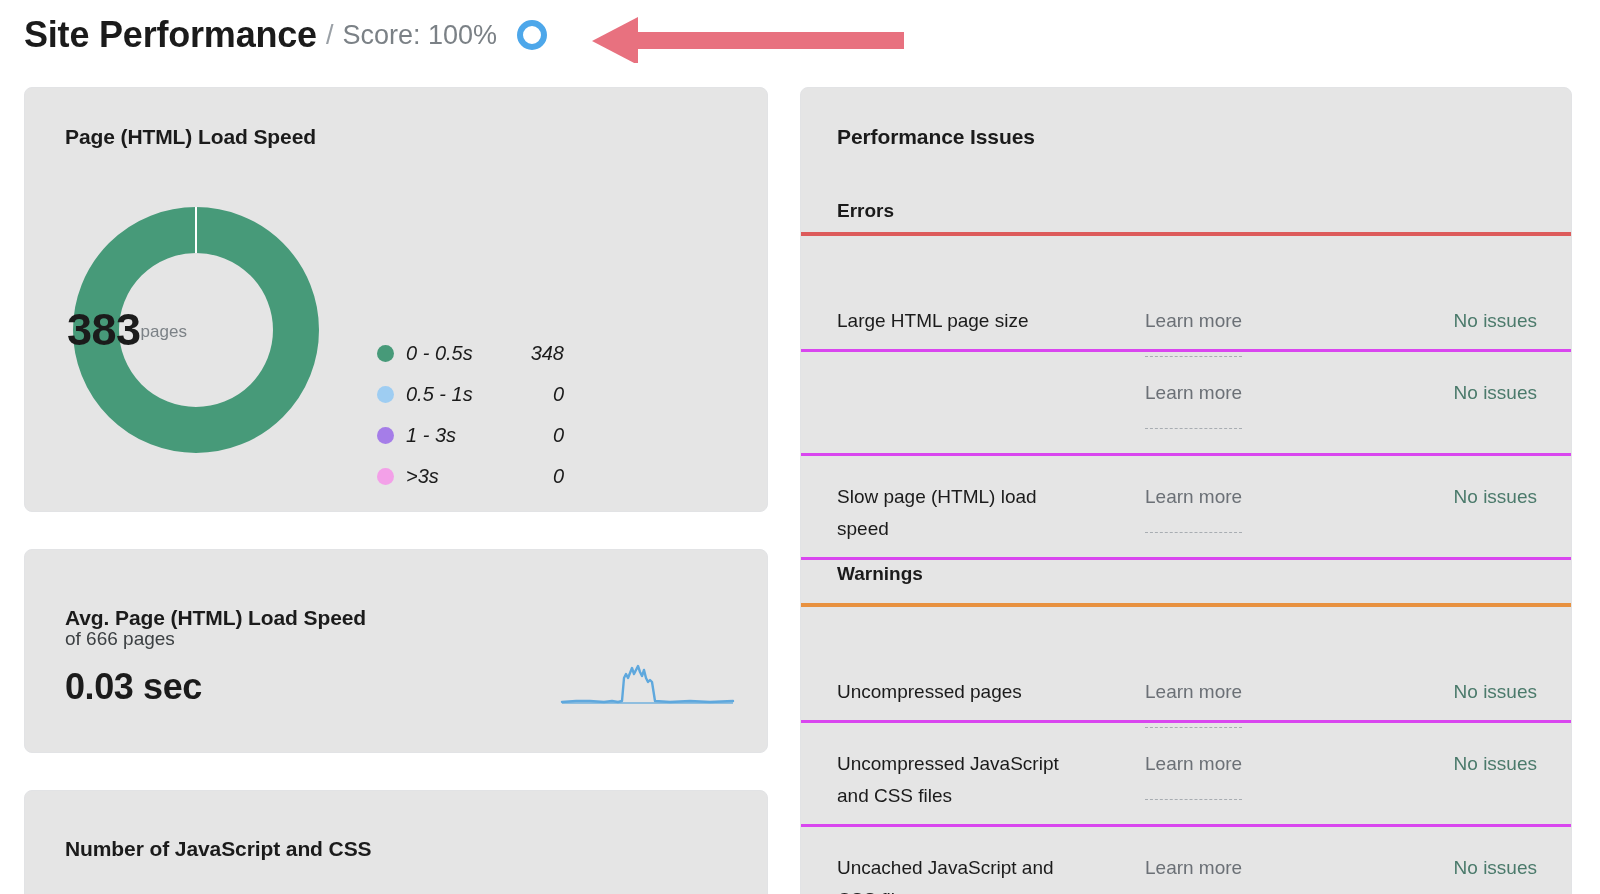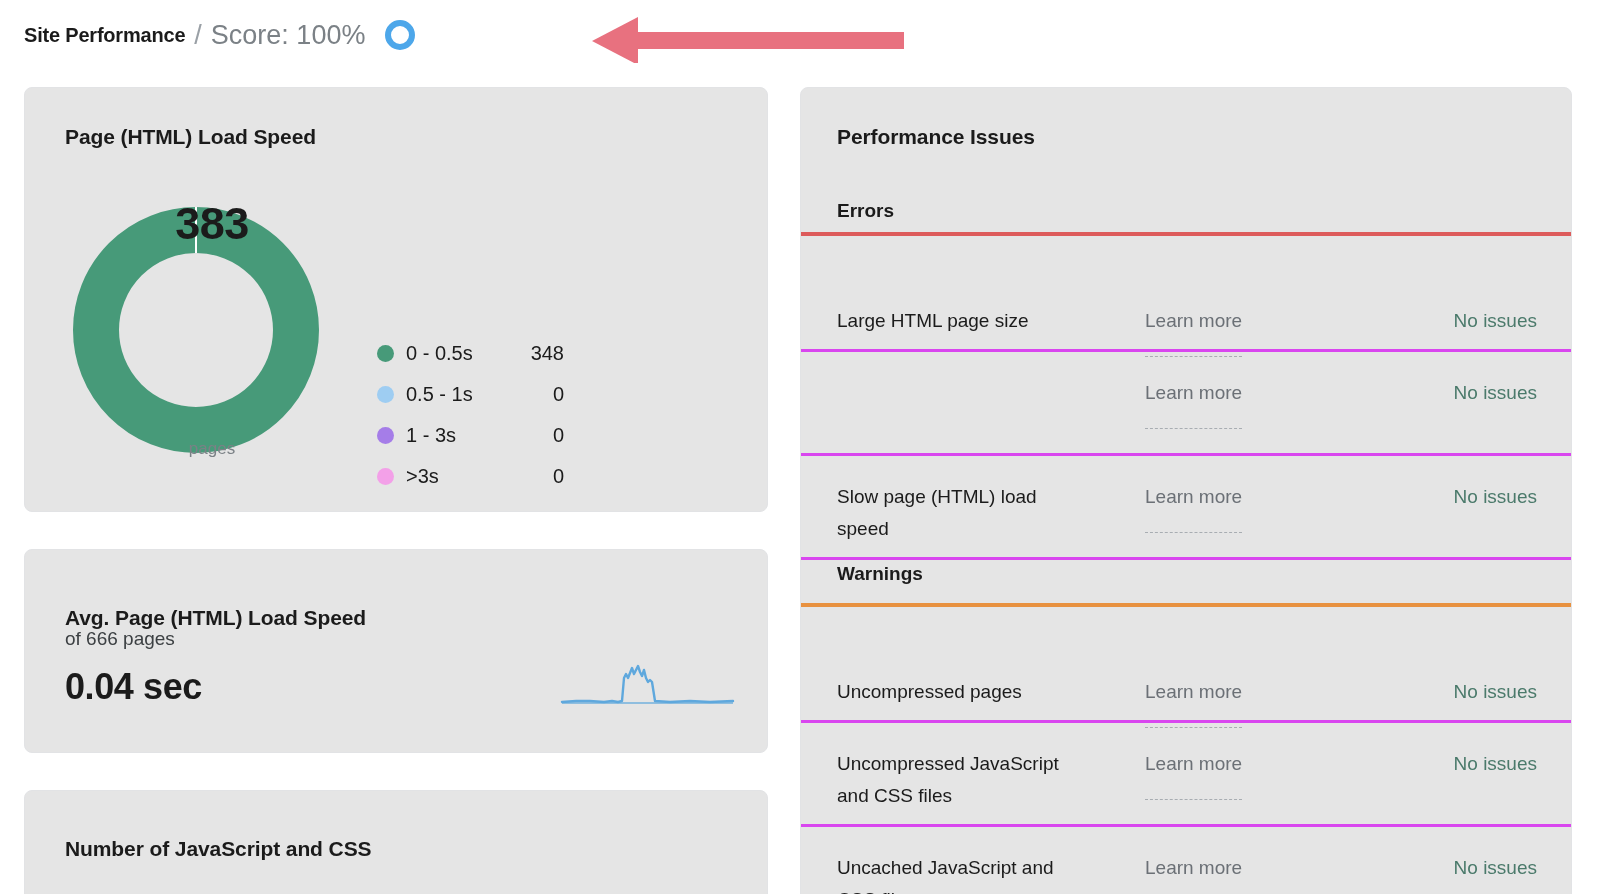--- a/index.html
+++ b/index.html
@@ -13,21 +13,21 @@
   .page { position: relative; width: 1600px; height: 894px; background: #fff; }
 
   
   .header {
     position: absolute;
     left: 24px; top: 12px;
     display: flex; align-items: center;
     height: 46px;
   }
   .title-main {
-    font-size: 20px; font-weight: 700; color: #1b1b1b;
+    font-size: 36px; font-weight: 700; color: #1b1b1b;
     letter-spacing: -0.2px; line-height: 34px;
   }
   .title-sep { font-size: 27px; color: #9aa0a6; margin: 0 9px; font-weight: 400; line-height: 34px; }
   .title-score { font-size: 27px; color: #7b8186; font-weight: 400; line-height: 34px; }
   .score-ring {
     width: 30px; height: 30px; border-radius: 50%;
     border: 6px solid #4da7ea;
     margin-left: 20px; flex: none;
   }
 
@@ -51,34 +51,35 @@
     letter-spacing: -0.1px;
   }
   #card-load-speed .card-title { position: absolute; left: 40px; top: 37px; }
   #card-avg-speed  .card-title { position: absolute; left: 40px; top: 56px; }
   #card-js-css     .card-title { position: absolute; left: 40px; top: 46px; }
   #card-issues     .card-title { position: absolute; left: 36px; top: 37px; }
 
   
   .donut-wrap { position: absolute; left: 42px; top: 113px; width: 258px; height: 258px; }
   .donut-center {
-    position: absolute; left: 16px; top: 0; width: 100%; height: 100%;
-    display: flex; flex-direction: column; align-items: center; justify-content: space-between;
+    position: absolute; left: 0; top: 0; width: 100%; height: 100%;
+    display: flex; flex-direction: row; align-items: center; justify-content: flex-start;
   }
   .donut-value {
     font-size: 45px; font-weight: 700; color: #1b1b1b;
     line-height: 46px; letter-spacing: -0.5px;
   }
   .donut-label { font-size: 17px; color: #7b8186; margin-top: 4px; line-height: 20px; }
 
   
   .legend { position: absolute; left: 352px; top: 245px; }
   .legend-row {
     display: flex; align-items: center;
     height: 41px;
+    font-style: italic;
   }
   .legend-dot { width: 17px; height: 17px; border-radius: 50%; flex: none; }
   .legend-name {
     font-size: 20px; color: #1b1b1b; margin-left: 12px;
     width: 112px; white-space: nowrap;
   }
   .legend-val { font-size: 20px; color: #1b1b1b; width: 46px; text-align: right; }
 
   
   .avg-sub { position: absolute; left: 40px; top: 78px; font-size: 19px; color: #3c4043; }
@@ -172,21 +173,21 @@
         <span class="legend-dot" style="background:#f3a0e8"></span>
         <span class="legend-name">&gt;3s</span>
         <span class="legend-val">0</span>
       </div>
     </div>
   </div>
 
   <div class="card" id="card-avg-speed">
     <div class="card-title">Avg. Page (HTML) Load Speed</div>
     <div class="avg-sub">of 666 pages</div>
-    <div class="avg-big">0.04 sec</div>
+    <div class="avg-big">0.03 sec</div>
     <svg class="sparkline" viewBox="0 0 175 50" preserveAspectRatio="none">
       <path d="M2,44 L16,43 L30,43 L44,44 L52,43 L58,44 L62,43 L64,20 L66,16 L68,20 L70,15 L72,10 L74,16 L76,12 L78,8 L80,14 L82,18 L84,12 L86,20 L88,24 L90,22 L92,24 L95,43 L110,44 L130,43 L150,44 L173,43" fill="none" stroke="#5fa8dd" stroke-width="2.4" stroke-linejoin="round" stroke-linecap="round"></path>
       <line x1="2" y1="45" x2="173" y2="45" stroke="#5fa8dd" stroke-width="1.6" opacity="0.85"></line>
     </svg>
   </div>
 
   <div class="card" id="card-js-css">
     <div class="card-title">Number of JavaScript and CSS</div>
   </div>
 

